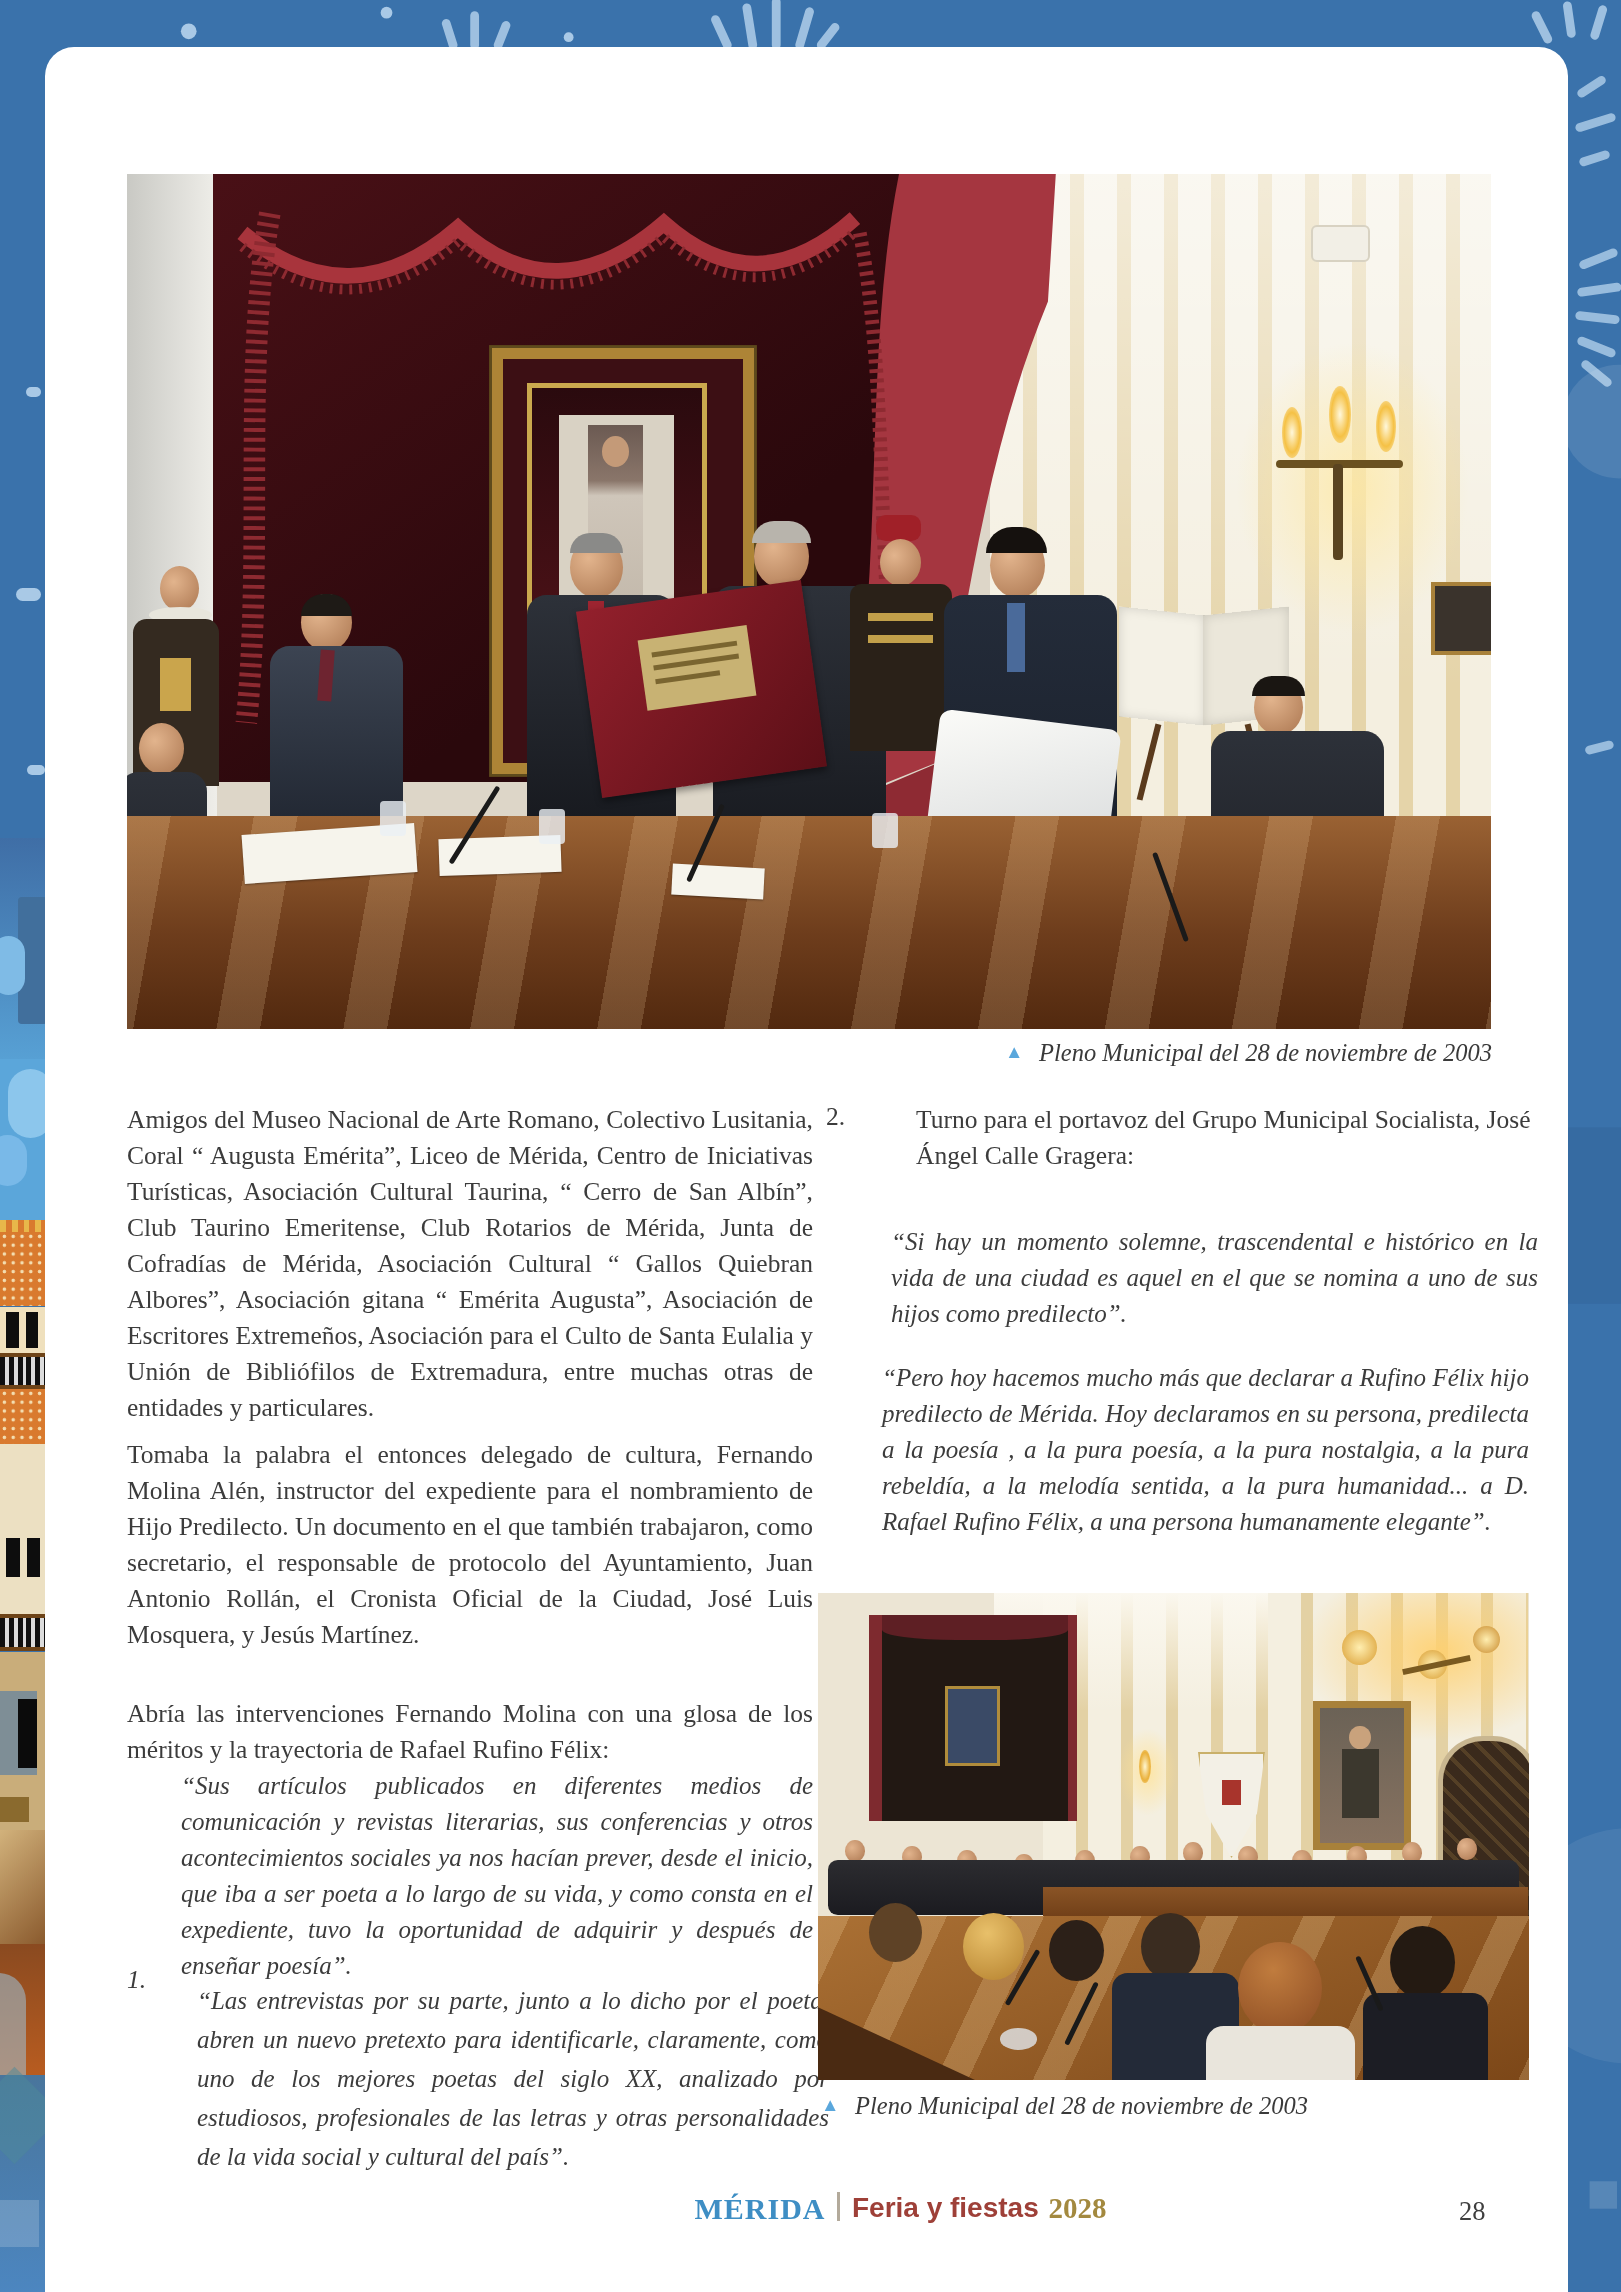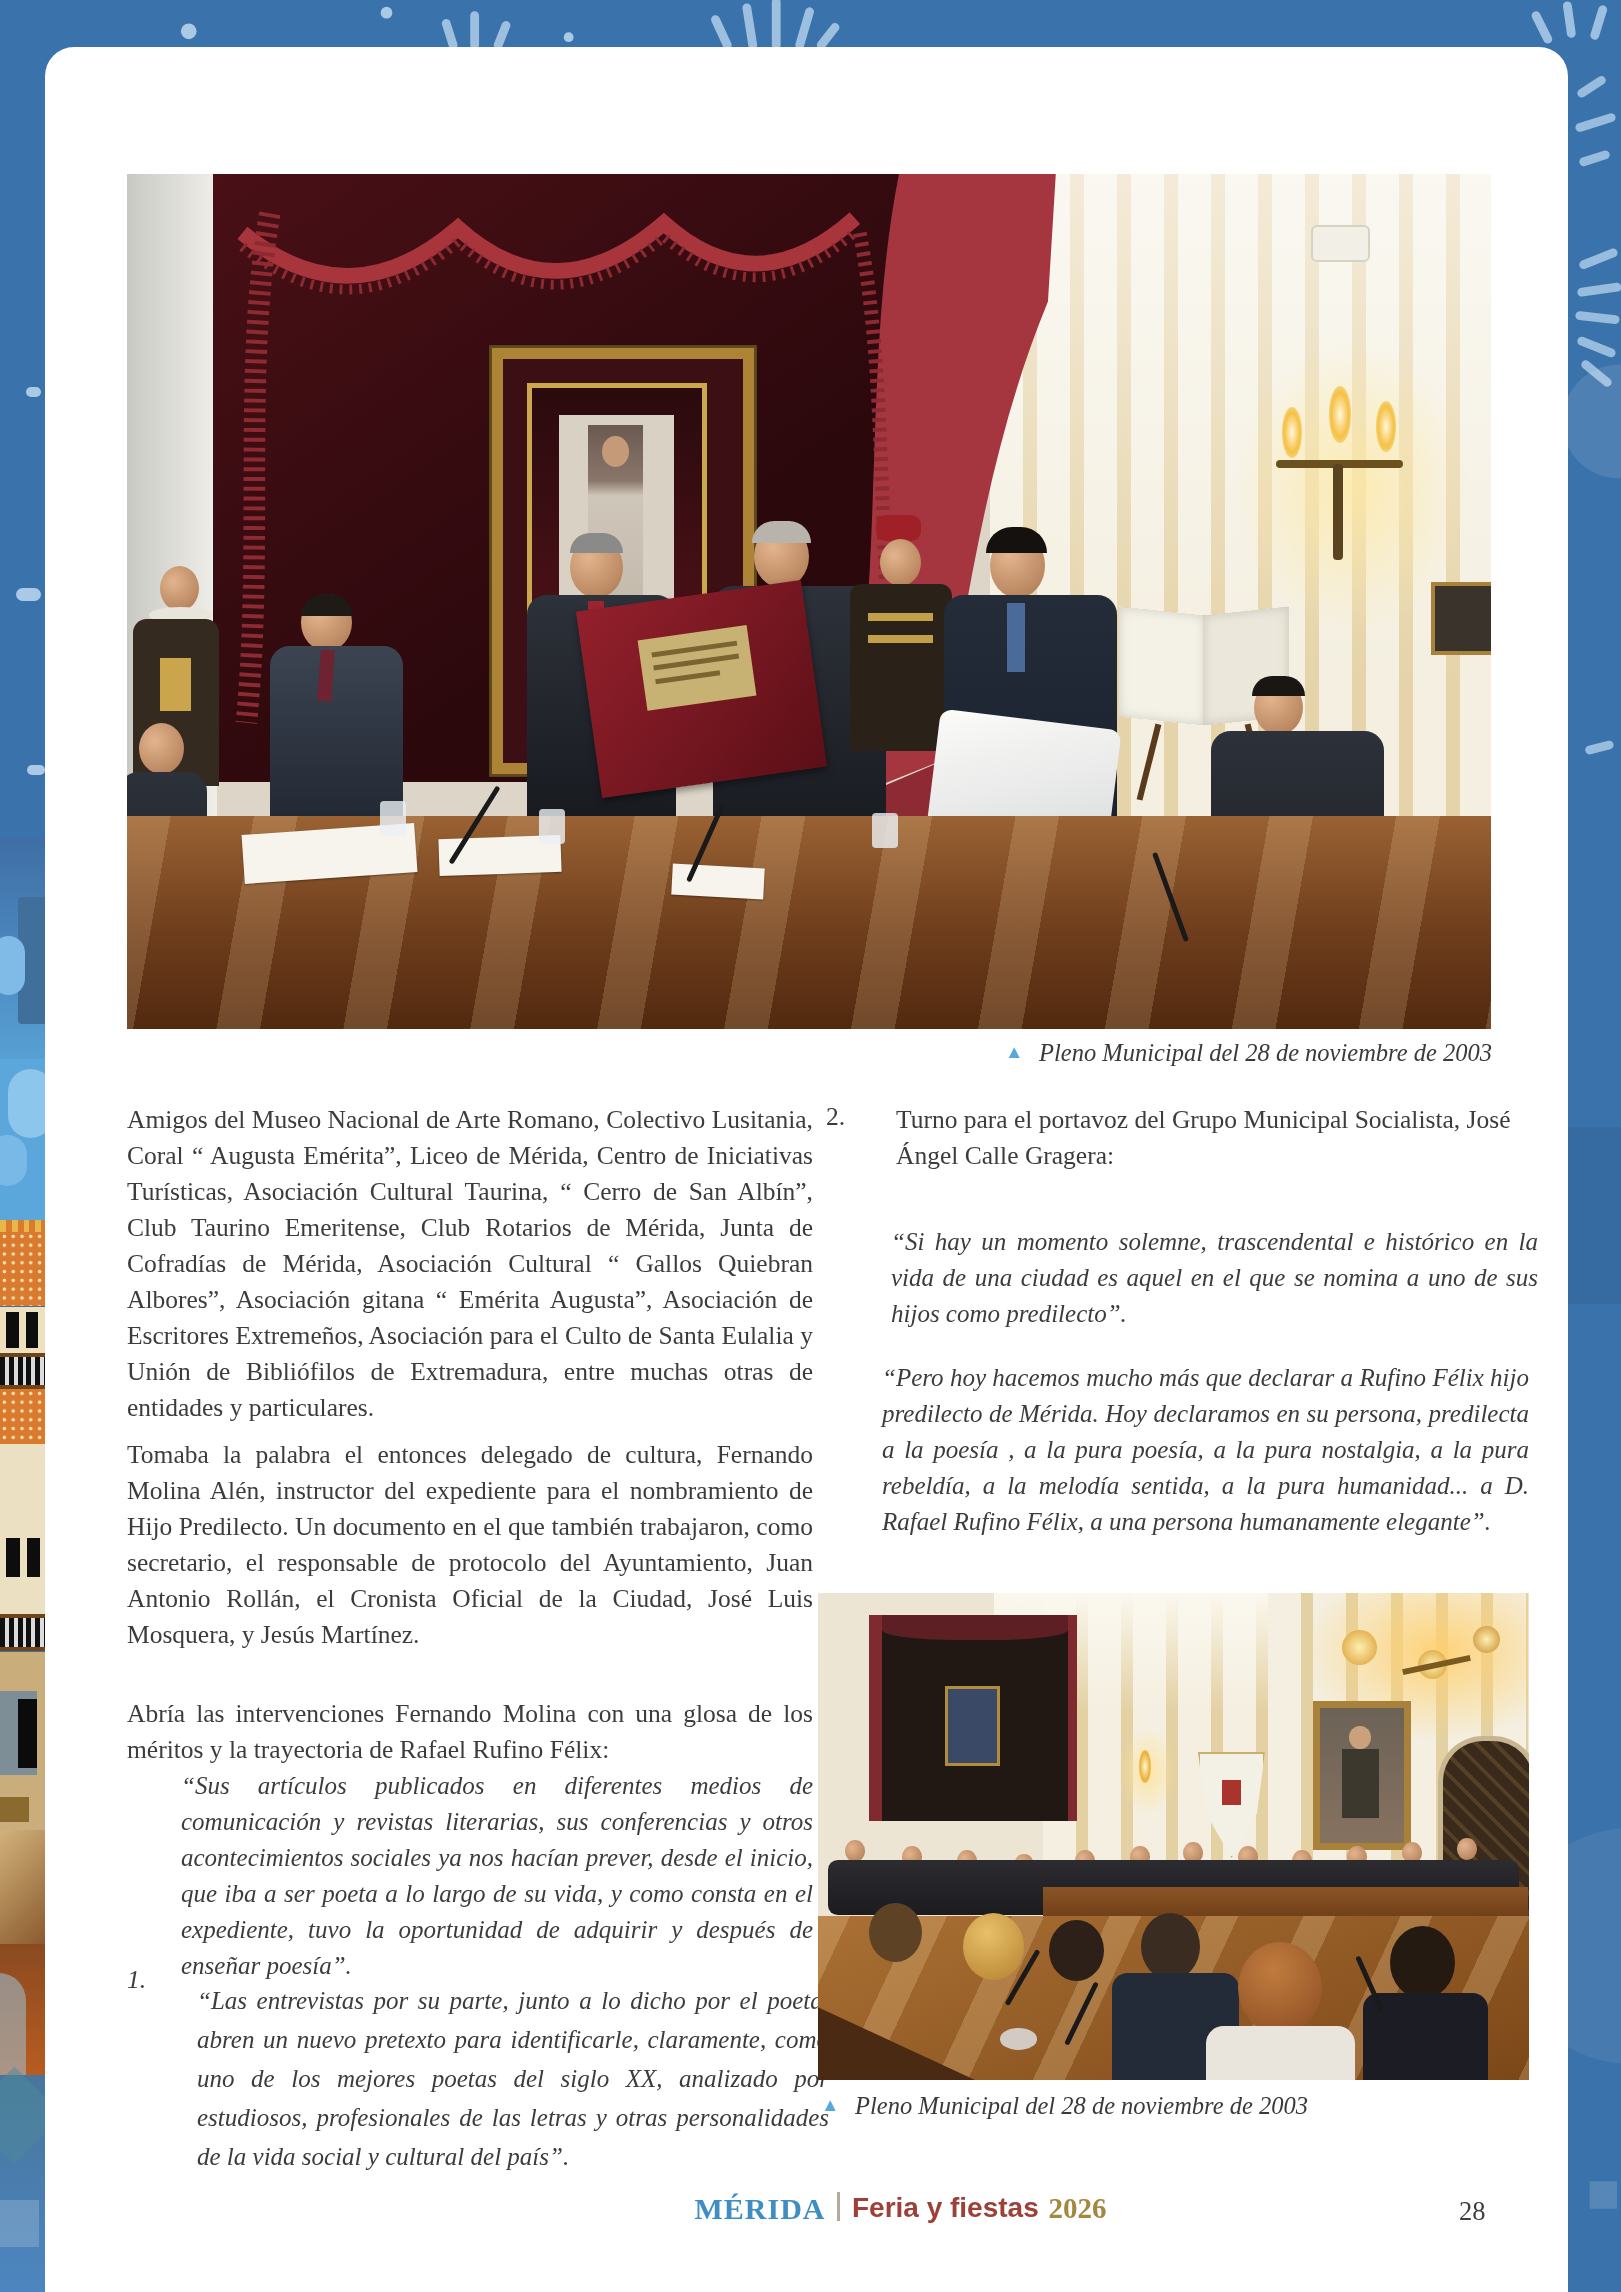--- a/index.html
+++ b/index.html
@@ -239,21 +239,21 @@
 </div>
 
 <p class="body-txt" style="left:127px;top:1102px;width:686px;margin:0;">Amigos del Museo Nacional de Arte Romano, Colectivo Lusitania, Coral “ Augusta Emérita”, Liceo de Mérida, Centro de Iniciativas Turísticas, Asociación Cultural Taurina, “ Cerro de San Albín”, Club Taurino Emeritense, Club Rotarios de Mérida, Junta de Cofradías de Mérida, Asociación Cultural “ Gallos Quiebran Albores”, Asociación gitana “ Emérita Augusta”, Asociación de Escritores Extremeños, Asociación para el Culto de Santa Eulalia y Unión de Bibliófilos de Extremadura, entre muchas otras de entidades y particulares.</p>
 <p class="body-txt" style="left:127px;top:1437px;width:686px;margin:0;">Tomaba la palabra el entonces delegado de cultura, Fernando Molina Alén, instructor del expediente para el nombramiento de Hijo Predilecto. Un documento en el que también trabajaron, como secretario, el responsable de protocolo del Ayuntamiento, Juan Antonio Rollán, el Cronista Oficial de la Ciudad, José Luis Mosquera, y Jesús Martínez.</p>
 <p class="body-txt" style="left:127px;top:1696px;width:686px;margin:0;">Abría las intervenciones Fernando Molina con una glosa de los méritos y la trayectoria de Rafael Rufino Félix:</p>
 <p class="quote-txt" style="left:181px;top:1768px;width:632px;margin:0;">“Sus artículos publicados en diferentes medios de comunicación y revistas literarias, sus  conferencias y otros acontecimientos sociales ya nos hacían prever, desde el inicio, que iba  a ser poeta a lo largo de su vida, y como consta en el expediente, tuvo la oportunidad de adquirir y después de enseñar poesía”.</p>
 <span class="list-num" style="left:127px;top:1965px;">1.</span>
 <p class="quote-txt" style="left:181px;top:1965px;width:632px;margin:16px;line-height:39px;">“Las entrevistas por su parte, junto a lo dicho por el poeta, abren un nuevo pretexto para identificarle, claramente, como uno de los mejores poetas del siglo XX, analizado por  estudiosos, profesionales de las letras y otras personalidades de la vida social y cultural del país”.</p>
 
 <span class="list-num" style="left:826px;top:1102px;font-style:normal;">2.</span>
-<p class="body-txt" style="left:896px;top:1102px;width:647px;margin:0;text-align:left;">Turno para el portavoz del Grupo Municipal Socialista, José Ángel Calle Gragera:</p>
+<p class="body-txt" style="left:916px;top:1102px;width:647px;margin:0;text-align:left;">Turno para el portavoz del Grupo Municipal Socialista, José Ángel Calle Gragera:</p>
 <p class="quote-txt" style="left:882px;top:1215px;width:647px;margin:9px;">“Si hay un momento solemne, trascendental e histórico en la vida de una ciudad es aquel   en  el  que  se  nomina  a uno de sus hijos como predilecto”.</p>
 <p class="quote-txt" style="left:882px;top:1360px;width:647px;margin:0;">“Pero hoy hacemos mucho más que declarar a Rufino Félix hijo predilecto de Mérida. Hoy   declaramos  en  su  persona, predilecta a la poesía , a la pura poesía, a la pura nostalgia, a la          pura  rebeldía,  a  la  melodía  sentida, a la pura humanidad... a D. Rafael Rufino Félix, a una  persona humanamente elegante”.</p>
 
 <div class="photo photo2">
   <div class="abs" style="left:0;top:0;width:711px;height:487px;background:#ece5d4;"></div>
   <div class="abs" style="left:225px;top:0;width:485px;height:323px;background:repeating-linear-gradient(90deg,#f4efe0 0 33px,#e3d1a4 33px 45px);"></div>
   <div class="abs" style="left:176px;top:0;width:274px;height:118px;background:linear-gradient(180deg,#fbf8ef,rgba(251,248,239,0));"></div>
 
   <div class="abs" style="left:51px;top:21.6px;width:186px;height:206px;background:#221813;border-left:13.7px solid #7e2a2f;border-right:9.8px solid #7e2a2f;">
     <div class="abs" style="left:0;top:0;width:100%;height:25.5px;background:#5e1f24;border-radius:0 0 40% 40%;"></div>
@@ -320,17 +320,17 @@
 
 <div class="caption" style="left:821px;top:2092px;">
   <span class="tri">▲</span><span>Pleno Municipal del 28 de noviembre de 2003</span>
 </div>
 
 <div class="footer">
   <div class="footer-inner">
     <span class="brand">MÉRIDA</span>
     <span class="foot-div"></span>
     <span class="feria">Feria y fiestas</span>
-    <span class="year">2026</span>
+    <span class="year">2028</span>
   </div>
 </div>
 <span class="pagenum">28</span>
 
 
 </body></html>

